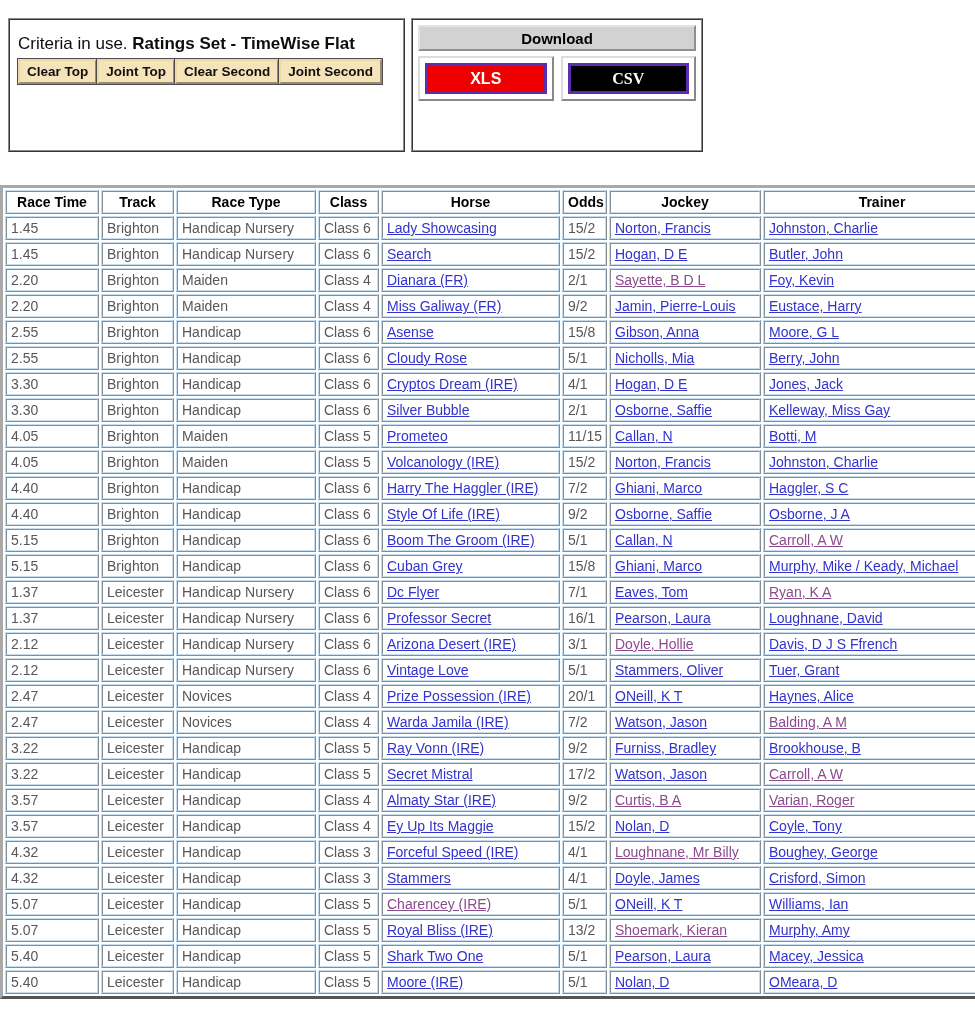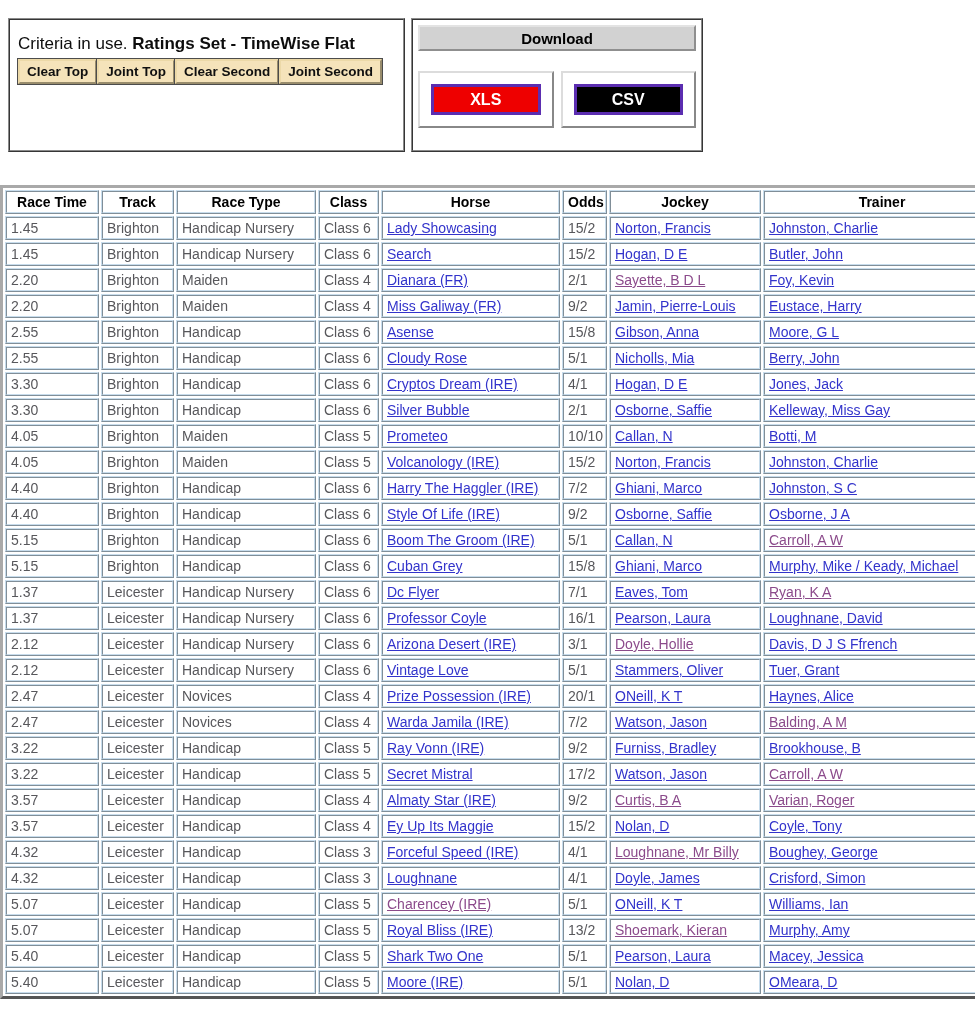--- a/index.html
+++ b/index.html
@@ -24,39 +24,39 @@
   .tan-btn{
     display:inline-block;background:#f5e3ba;color:#101010;
     border:2px outset #ecd9a8;box-shadow:0 0 0 1px #4c4c4c;
     font-weight:bold;font-size:13.5px;padding:3px 7px;line-height:15px;
     cursor:pointer;white-space:nowrap;
   }
 
   .download-panel{
     box-sizing:border-box;width:292px;height:134px;
     border:2px ridge #8a8a8a;background:#fff;
-    padding:5px;display:flex;flex-direction:column;gap:20px;
+    padding:5px;display:flex;flex-direction:column;gap:5px;
   }
   .download-header{
     box-sizing:border-box;height:26px;background:#d2d2d2;
     border:2px outset #e3e3e3;
     display:flex;align-items:center;justify-content:center;
     font-weight:bold;font-size:15px;color:#000;
   }
   .download-buttons{display:flex;gap:7px;}
   .dl-wrap{
-    flex:1;box-sizing:border-box;border:2px outset #dcdcdc;padding:11px;background:#fff;cursor:pointer;
+    flex:1;box-sizing:border-box;border:2px outset #dcdcdc;padding:5px;background:#fff;cursor:pointer;
   }
   .dl-btn{
     box-sizing:border-box;border:3px solid #5b2db0;
     color:#ffffff;font-weight:bold;font-size:16px;text-align:center;
     padding:4px 0;line-height:17px;
   }
   .dl-btn.xls{background:#ee0000;}
-  .dl-btn.csv{background:#000000;}
+  .dl-btn.csv{background:#000000;font-family:Liberation Serif, serif;}
 
   
   .table-viewport{margin-top:33px;width:975px;overflow:hidden;}
   table.race-table{
     width:1000px;table-layout:fixed;
     border-collapse:separate;border-spacing:2px;
     border:3px outset #a9a9a9;background:#ffffff;
   }
   .race-table th,.race-table td{
     box-sizing:border-box;
@@ -202,21 +202,21 @@
           <td>2/1</td>
           <td><a>Osborne, Saffie</a></td>
           <td><a>Kelleway, Miss Gay</a></td>
         </tr>
         <tr>
           <td>4.05</td>
           <td>Brighton</td>
           <td>Maiden</td>
           <td>Class 5</td>
           <td><a>Prometeo</a></td>
-          <td>10/10</td>
+          <td>11/15</td>
           <td><a>Callan, N</a></td>
           <td><a>Botti, M</a></td>
         </tr>
         <tr>
           <td>4.05</td>
           <td>Brighton</td>
           <td>Maiden</td>
           <td>Class 5</td>
           <td><a>Volcanology (IRE)</a></td>
           <td>15/2</td>
@@ -224,21 +224,21 @@
           <td><a>Johnston, Charlie</a></td>
         </tr>
         <tr>
           <td>4.40</td>
           <td>Brighton</td>
           <td>Handicap</td>
           <td>Class 6</td>
           <td><a>Harry The Haggler (IRE)</a></td>
           <td>7/2</td>
           <td><a>Ghiani, Marco</a></td>
-          <td><a>Johnston, S C</a></td>
+          <td><a>Haggler, S C</a></td>
         </tr>
         <tr>
           <td>4.40</td>
           <td>Brighton</td>
           <td>Handicap</td>
           <td>Class 6</td>
           <td><a>Style Of Life (IRE)</a></td>
           <td>9/2</td>
           <td><a>Osborne, Saffie</a></td>
           <td><a>Osborne, J A</a></td>
@@ -271,21 +271,21 @@
           <td><a>Dc Flyer</a></td>
           <td>7/1</td>
           <td><a>Eaves, Tom</a></td>
           <td><a class="visited">Ryan, K A</a></td>
         </tr>
         <tr>
           <td>1.37</td>
           <td>Leicester</td>
           <td>Handicap Nursery</td>
           <td>Class 6</td>
-          <td><a>Professor Coyle</a></td>
+          <td><a>Professor Secret</a></td>
           <td>16/1</td>
           <td><a>Pearson, Laura</a></td>
           <td><a>Loughnane, David</a></td>
         </tr>
         <tr>
           <td>2.12</td>
           <td>Leicester</td>
           <td>Handicap Nursery</td>
           <td>Class 6</td>
           <td><a>Arizona Desert (IRE)</a></td>
@@ -371,21 +371,21 @@
           <td><a>Forceful Speed (IRE)</a></td>
           <td>4/1</td>
           <td><a class="visited">Loughnane, Mr Billy</a></td>
           <td><a>Boughey, George</a></td>
         </tr>
         <tr>
           <td>4.32</td>
           <td>Leicester</td>
           <td>Handicap</td>
           <td>Class 3</td>
-          <td><a>Loughnane</a></td>
+          <td><a>Stammers</a></td>
           <td>4/1</td>
           <td><a>Doyle, James</a></td>
           <td><a>Crisford, Simon</a></td>
         </tr>
         <tr>
           <td>5.07</td>
           <td>Leicester</td>
           <td>Handicap</td>
           <td>Class 5</td>
           <td><a class="visited">Charencey (IRE)</a></td>

